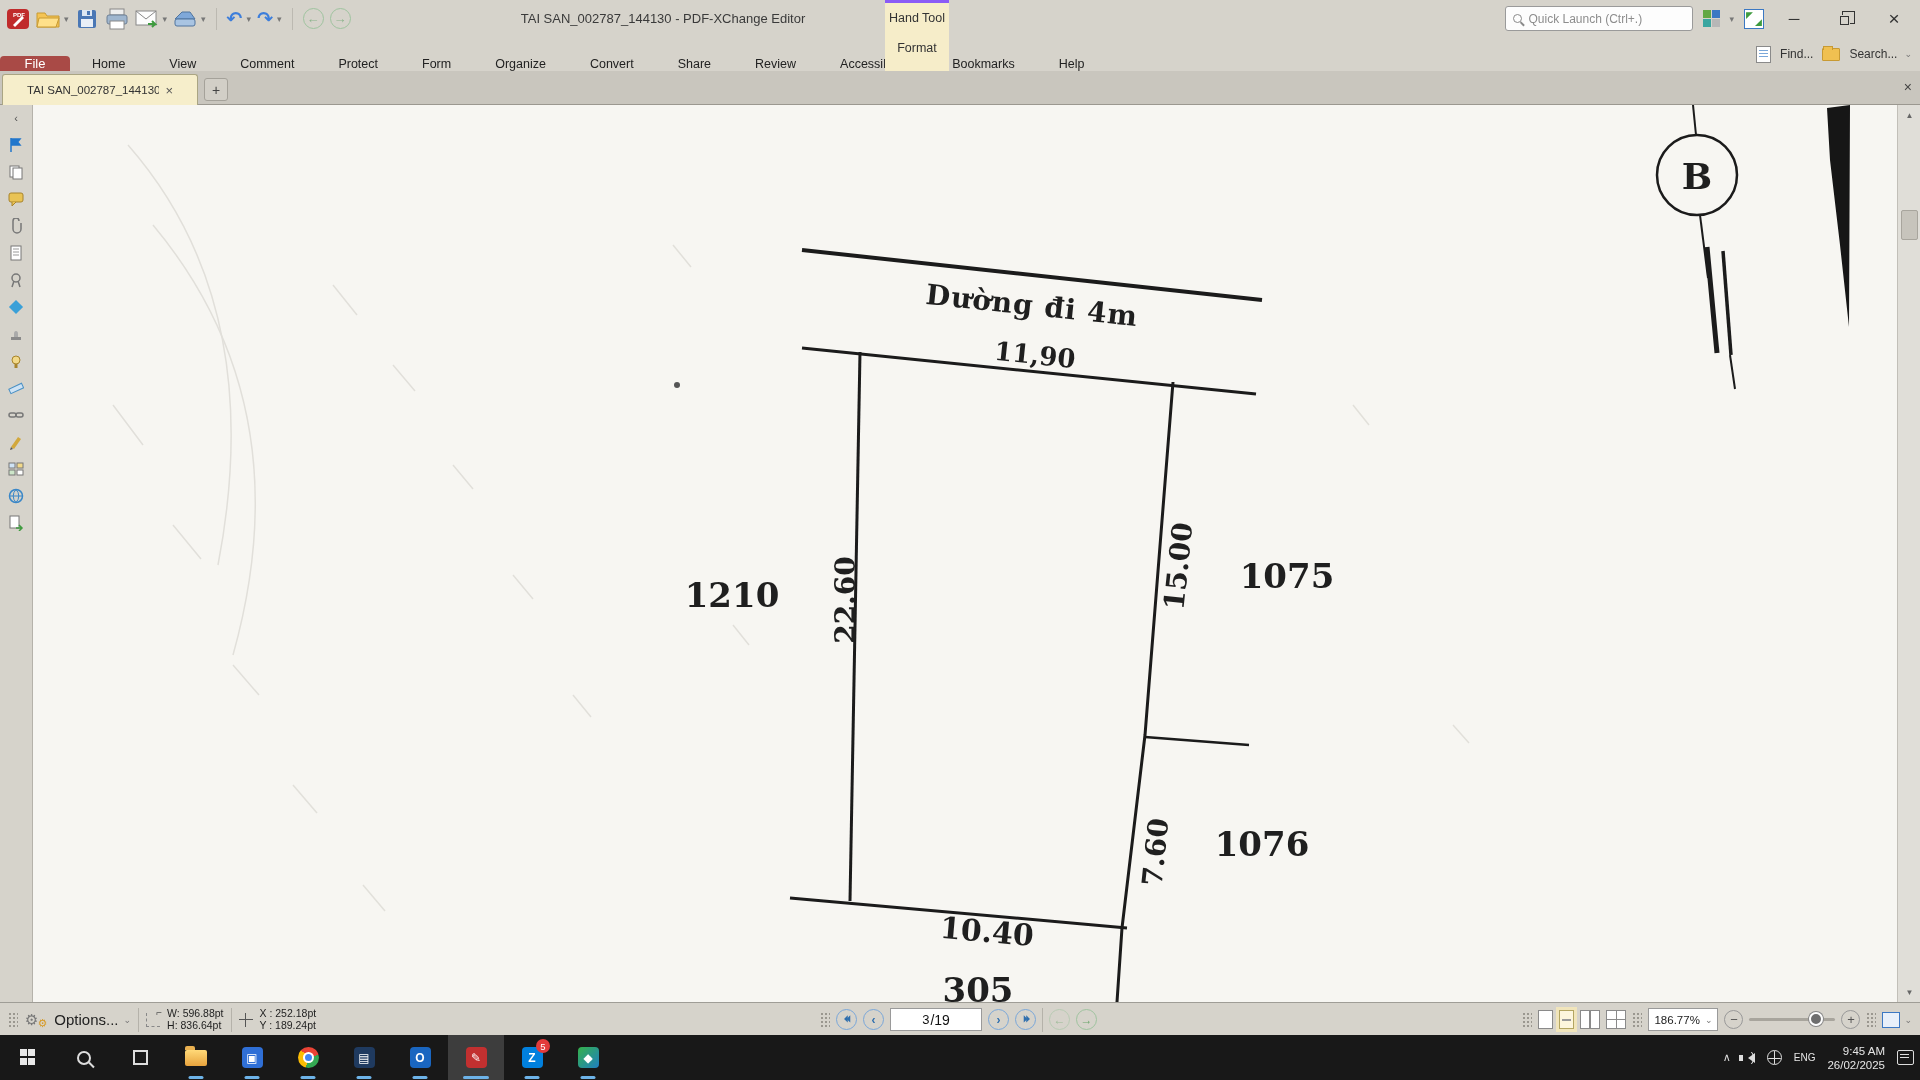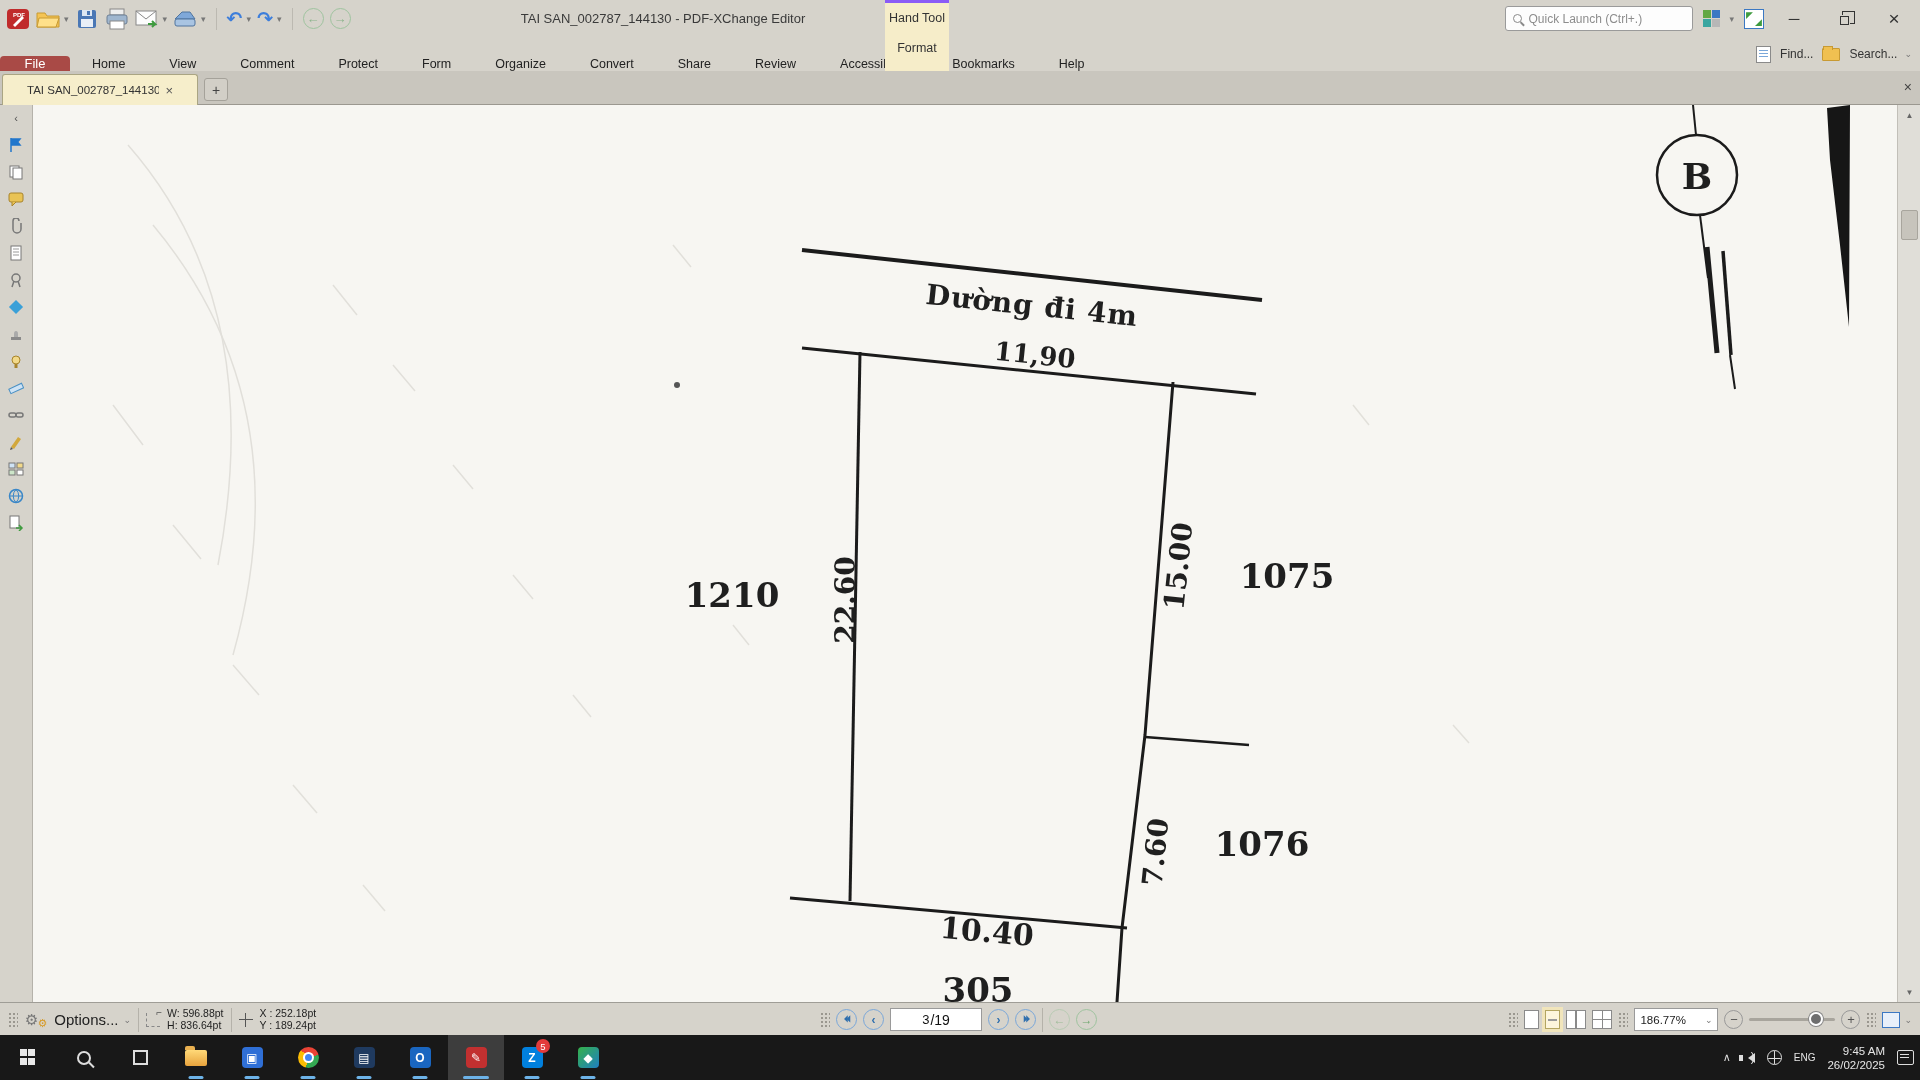--- a/index.html
+++ b/index.html
@@ -101,21 +101,21 @@
   .nav-g { width:21px; height:21px; border-radius:50%; border:1.5px solid #9fc39f; color:#6ea86e;
     display:flex; align-items:center; justify-content:center; font-size:12px; }
   .st-right { position:absolute; right:8px; top:0; height:33px; display:flex; align-items:center; gap:6px; }
   .vm-ico { width:15px; height:19px; background:#fff; border:1px solid #8a8a8a; position:relative; }
   .vm-active { outline:3px solid #f1e5bb; background:#fdf6dd; border-color:#b3a561; }
   .vm-cont::after { content:''; position:absolute; left:2px; right:2px; top:8px; height:2px; background:#9a9a9a; }
   .vm-two { width:20px; background:linear-gradient(90deg,#fff 45%, #8a8a8a 45% 55%, #fff 55%); }
   .vm-grid { background:
       linear-gradient(#8a8a8a, #8a8a8a) 50% 0/1px 100% no-repeat,
       linear-gradient(#8a8a8a, #8a8a8a) 0 50%/100% 1px no-repeat, #fff; width:20px; }
-  .zoom-box { width:84px; height:23px; background:#fff; border:1px solid #9a9a9a; display:flex;
+  .zoom-box { width:70px; height:23px; background:#fff; border:1px solid #9a9a9a; display:flex;
     align-items:center; justify-content:space-between; padding:0 5px; font-size:11.5px; }
   .zm-circ { width:19px; height:19px; border-radius:50%; border:1.5px solid #999; color:#555;
     display:flex; align-items:center; justify-content:center; font-size:13px; }
   .slider { width:86px; height:3px; background:#a8a59d; border-radius:2px; position:relative; }
   .slider i { position:absolute; left:60px; top:-6px; width:14px; height:14px; border-radius:50%;
     background:#6e6e6e; border:2px solid #fdfdfd; box-shadow:0 0 0 1px #888; }
   .fit-ico { width:18px; height:16px; border:1.5px solid #3b78c3; background:#e8f0fa; }
 
   
   .taskbar { position:absolute; left:0; top:1035px; width:1920px; height:45px; background:#181818;

